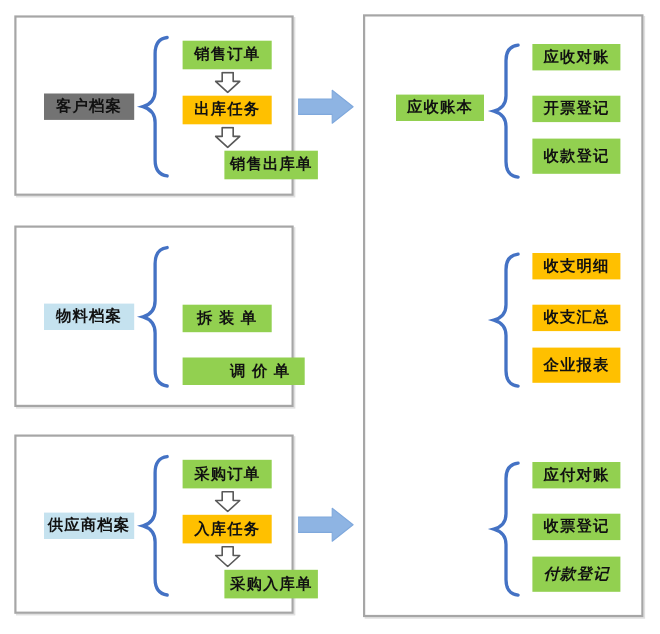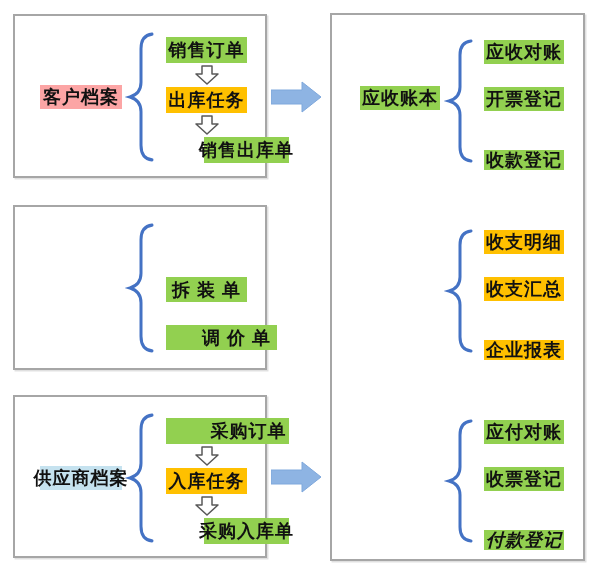--- a/index.html
+++ b/index.html
@@ -1,21 +1,21 @@
 <!DOCTYPE html>
 <html style="--green: #92D050; --orange: #FFC000; --light-blue: #C5E2EF; --brace-blue: #4472C4; --arrow-blue: #8EB4E3; --panel-border: #A6A6A6;"><head>
 <meta charset="utf-8">
 <style>
   html,body{margin:0;padding:0;background:#fff;}
   .canvas{position:relative;width:600px;height:576px;background:#ffffff;
           font-family:"Liberation Sans", sans-serif;overflow:hidden;}
   .panel{position:absolute;background:#fff;border:2px solid var(--panel-border,#a6a6a6);
          box-shadow:1.5px 1.5px 0 rgba(0,0,0,0.12);box-sizing:border-box;}
   .box{position:absolute;display:flex;align-items:center;justify-content:center;
-       font-weight:bold;font-size:18px;letter-spacing:1px;color:#111;white-space:nowrap;}
+       font-weight:bold;font-size:14px;letter-spacing:1px;color:#111;white-space:nowrap;}
   .brace{position:absolute;overflow:visible;}
   .brace path{fill:none;stroke:var(--brace-blue,#4472C4);stroke-width:3;stroke-linecap:round;}
   .downarrow{position:absolute;}
   .downarrow path{fill:#ffffff;stroke:#595959;stroke-width:1.5;stroke-linejoin:round;}
   .out-arrow{position:absolute;width:52px;height:34px;}
   .out-arrow path{fill:var(--arrow-blue,#8EB4E3);stroke:#7fa8dc;stroke-width:1;stroke-linejoin:round;}
 
   #p1{left:13px;top:14px;width:254px;height:164px;}
   #p2{left:13px;top:205px;width:254px;height:165px;}
   #p3{left:13px;top:395px;width:254px;height:163px;}
@@ -32,60 +32,61 @@
   .lp2-c1{left:151px;top:22px;width:81px;height:25px;}
   .lp2-c2{left:151px;top:70px;width:81px;height:25px;}
   .lp2-c3{left:151px;top:118px;width:81px;height:25px;}
 
   .rp-group{position:absolute;left:0;width:255px;height:126px;}
   #rg1{top:24px;} #rg2{top:214px;} #rg3{top:404px;}
   .rp-parent{left:28px;top:47px;width:80px;height:24px;}
   .rp-brace{left:114px;top:0;width:28px;height:124px;}
   .rp-c1{left:152px;top:1px;width:80px;height:24px;}
   .rp-c2{left:152px;top:48px;width:80px;height:24px;}
-  .rp-c3{left:152px;top:111px;width:80px;height:20px;}
+  .rp-c3{left:152px;top:87px;width:80px;height:32px;}
 
   #oa1{left:271px;top:80px;}
   #oa3{left:271px;top:460px;}
 </style>
 </head>
 <body>
 
 <div class="canvas">
 
   <div class="panel" id="p1">
-    <div class="box lp-parent" style="background-color: #fca5a5; text-align: right;">客户档案</div>
+    <div class="box lp-parent" style="background-color: #737373; text-align: right;">客户档案</div>
     <svg class="brace lp-brace" viewBox="0 0 28 124" preserveAspectRatio="none">
       <path d="M 25,2 C 16,3 14,9 14,16 L 14,48 C 14,56 10,60 3,62 C 10,64 14,68 14,76 L 14,108 C 14,115 16,121 25,122"></path>
     </svg>
     <div class="box lp-c1" style="background-color: rgb(146, 208, 80);">销售订单</div>
     <svg class="downarrow lp-a1" viewBox="0 0 24 20">
       <path d="M7,1 H17 V9 H23 L12,19 L1,9 H7 Z"></path>
     </svg>
     <div class="box lp-c2" style="background-color: rgb(255, 192, 0);">出库任务</div>
     <svg class="downarrow lp-a2" viewBox="0 0 24 20">
       <path d="M7,1 H17 V9 H23 L12,19 L1,9 H7 Z"></path>
     </svg>
     <div class="box lp-c3" style="background-color: rgb(146, 208, 80);">销售出库单</div>
   </div>
 
   <div class="panel" id="p2">
+    <div class="box lp-parent" style="background-color: rgb(197, 226, 239);">物料档案</div>
     <svg class="brace lp-brace" viewBox="0 0 28 124" preserveAspectRatio="none">
       <path d="M 25,2 C 16,3 14,9 14,16 L 14,48 C 14,56 10,60 3,62 C 10,64 14,68 14,76 L 14,108 C 14,115 16,121 25,122"></path>
     </svg>
     <div class="box lp2-c2" style="background-color: rgb(146, 208, 80);">拆 装 单</div>
     <div class="box lp2-c3" style="background-color: rgb(146, 208, 80); padding-left: 30px;">调 价 单</div>
   </div>
 
   <div class="panel" id="p3">
     <div class="box lp-parent" style="background-color: rgb(197, 226, 239);">供应商档案</div>
     <svg class="brace lp-brace" viewBox="0 0 28 124" preserveAspectRatio="none">
       <path d="M 25,2 C 16,3 14,9 14,16 L 14,48 C 14,56 10,60 3,62 C 10,64 14,68 14,76 L 14,108 C 14,115 16,121 25,122"></path>
     </svg>
-    <div class="box lp-c1" style="background-color: rgb(146, 208, 80); padding-left: 42px;">采购订单</div>
+    <div class="box lp-c1" style="background-color: rgb(146, 208, 80);">采购订单</div>
     <svg class="downarrow lp-a1" viewBox="0 0 24 20">
       <path d="M7,1 H17 V9 H23 L12,19 L1,9 H7 Z"></path>
     </svg>
     <div class="box lp-c2" style="background-color: rgb(255, 192, 0);">入库任务</div>
     <svg class="downarrow lp-a2" viewBox="0 0 24 20">
       <path d="M7,1 H17 V9 H23 L12,19 L1,9 H7 Z"></path>
     </svg>
     <div class="box lp-c3" style="background-color: rgb(146, 208, 80);">采购入库单</div>
   </div>
 

